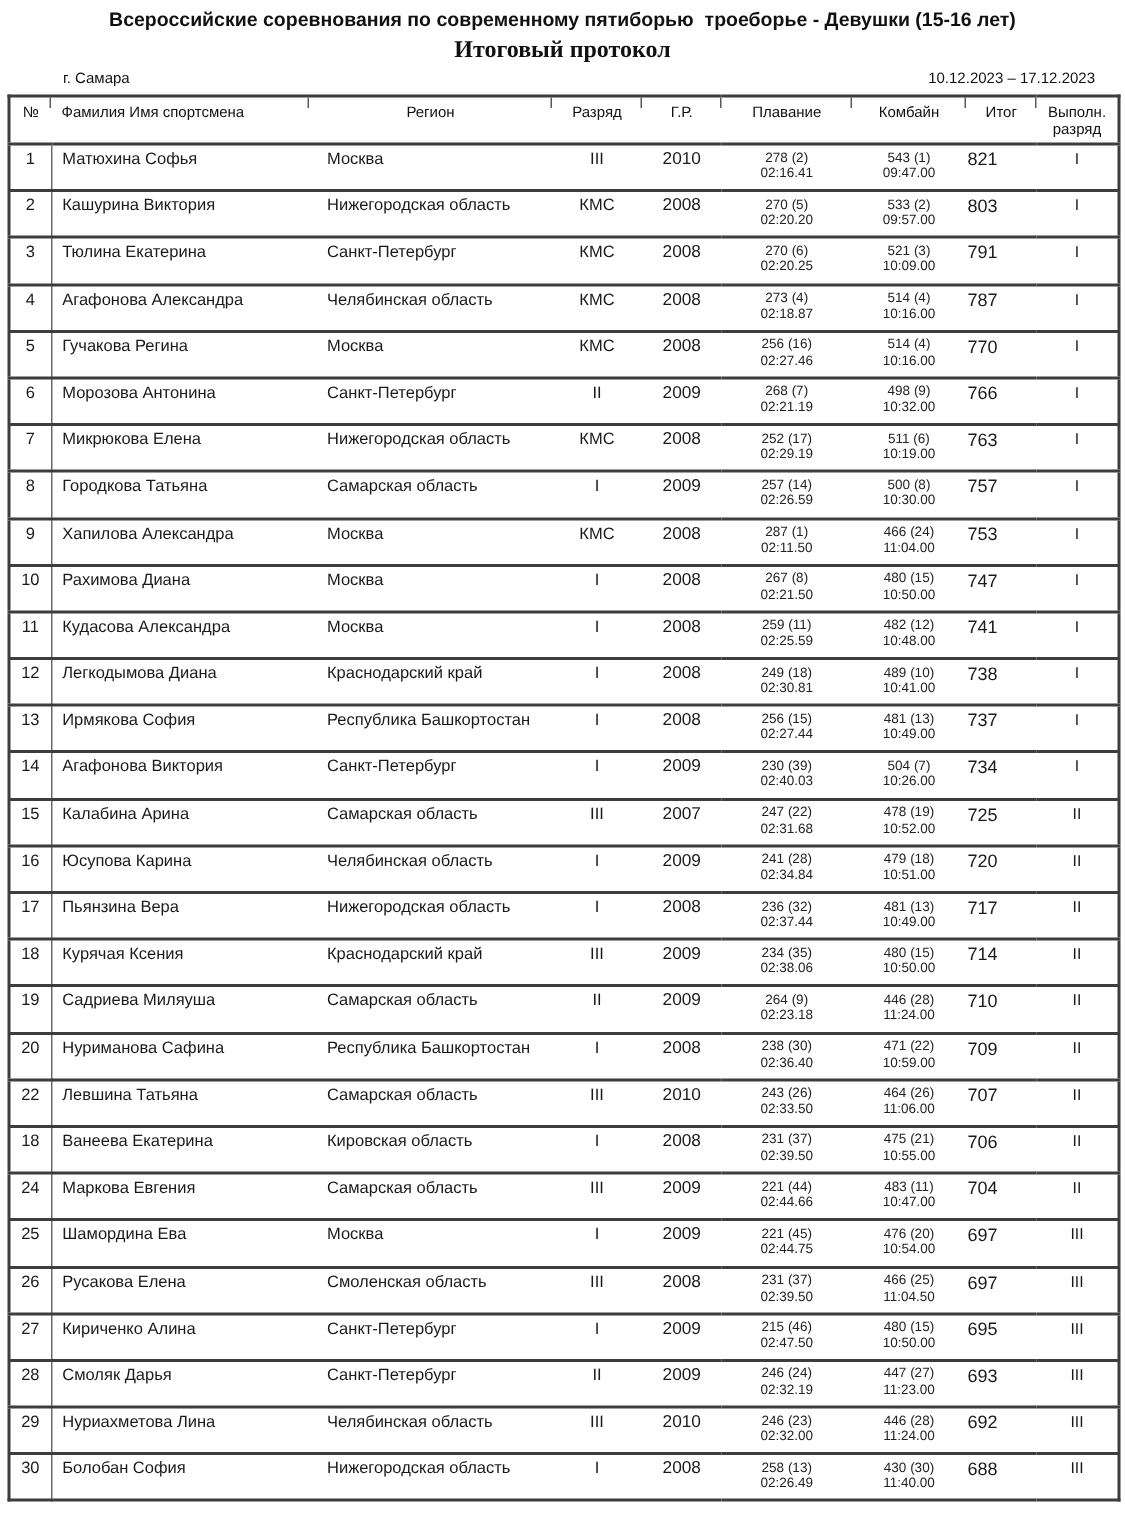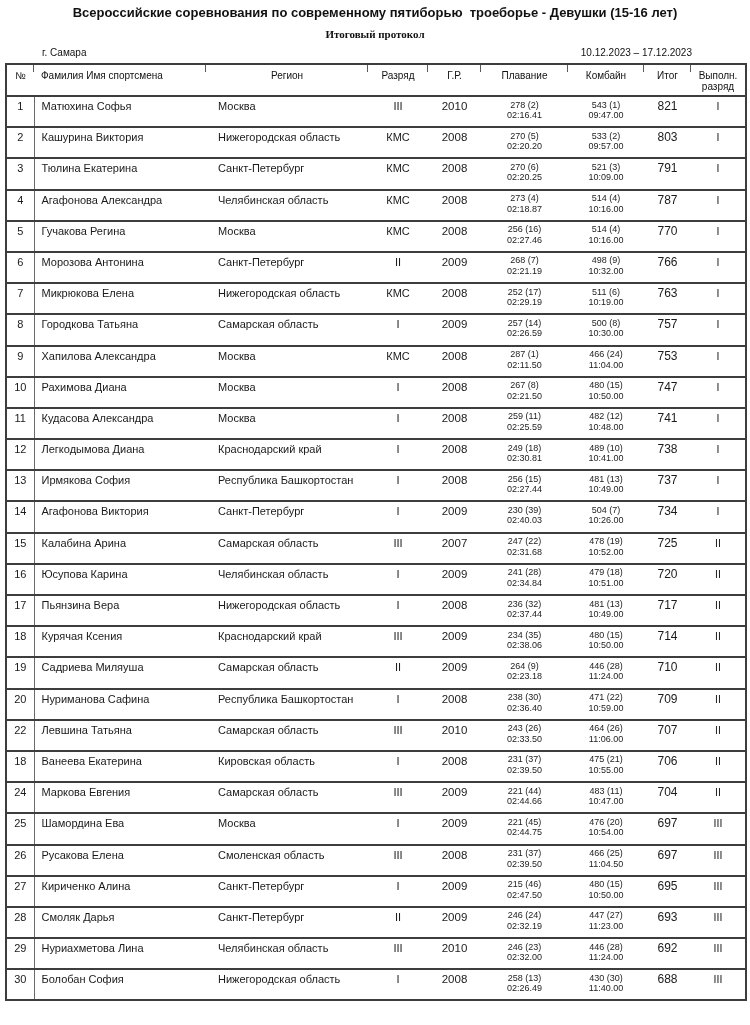--- a/index.html
+++ b/index.html
@@ -5,26 +5,26 @@
   html,body{margin:0;padding:0;}
   body{
     width:750px;height:1025px;overflow:hidden;background:#ffffff;
     font-family:"Liberation Sans","DejaVu Sans",sans-serif;color:#1a1a1a;
   }
   .doc-title{
     padding-top:5px;text-align:center;font-weight:bold;font-size:13px;
     line-height:15px;white-space:pre-wrap;color:#111;
   }
   .doc-subtitle{
-    margin-top:5px;text-align:center;font-weight:bold;font-size:11px;line-height:18px;
+    margin-top:5px;text-align:center;font-weight:bold;font-size:16px;line-height:18px;
     font-family:"Liberation Serif","DejaVu Serif",serif;color:#111;
   }
   .meta-row{
     margin-top:4px;display:flex;justify-content:space-between;
-    padding:0 58px 0 42px;font-size:10px;line-height:12px;color:#111;
+    padding:0 20px 0 42px;font-size:10px;line-height:12px;color:#111;
   }
   table.results{
     margin:4px 5px 0 5px;width:740px;border-collapse:collapse;table-layout:fixed;
     border:2px solid #3d3d3d;
   }
   col.w-num{width:28px}col.w-name{width:172px}col.w-region{width:162px}
   col.w-rank{width:60px}col.w-year{width:53px}col.w-swim{width:87px}
   col.w-combine{width:76px}col.w-total{width:47px}col.w-final{width:55px}
   thead th{
     height:24px;vertical-align:top;padding-top:5px;font-weight:normal;
@@ -39,21 +39,21 @@
   tbody td{
     height:25.2px;vertical-align:top;padding-top:3px;font-size:11px;line-height:12px;
   }
   td.c-num{text-align:center;font-size:11px;border-right:1px solid #6a6a6a;}
   td.c-name{padding-left:7px;padding-right:4px;}
   td.c-region{padding-left:12px;padding-right:10px;line-height:13px;}
   td.c-rank,td.c-year{text-align:center;}
   td.c-year{font-size:11.5px;}
   td.c-swim,td.c-combine{text-align:center;padding-top:2.5px;}
   .score,.time{font-size:9px;line-height:10.5px;color:#222;}
-  td.c-total{text-align:center;font-size:12px;}
+  td.c-total{font-size:12px;}
   td.c-final{text-align:center;font-size:10.5px;}
 </style>
 </head>
 <body>
 
 <div class="page">
   <div class="doc-title">Всероссийские соревнования по современному пятиборью  троеборье - Девушки (15-16 лет)</div>
   <div class="doc-subtitle">Итоговый протокол</div>
   <div class="meta-row">
     <span>г. Самара</span>

